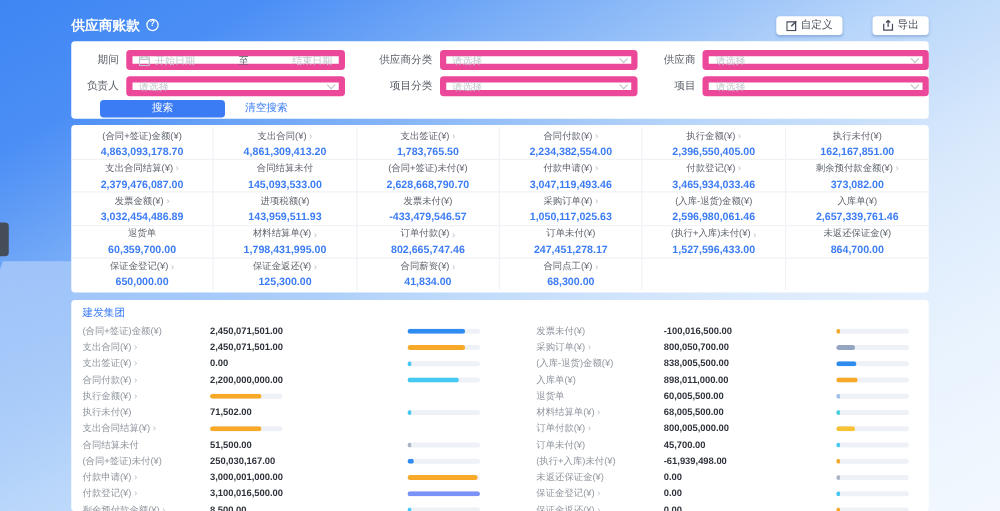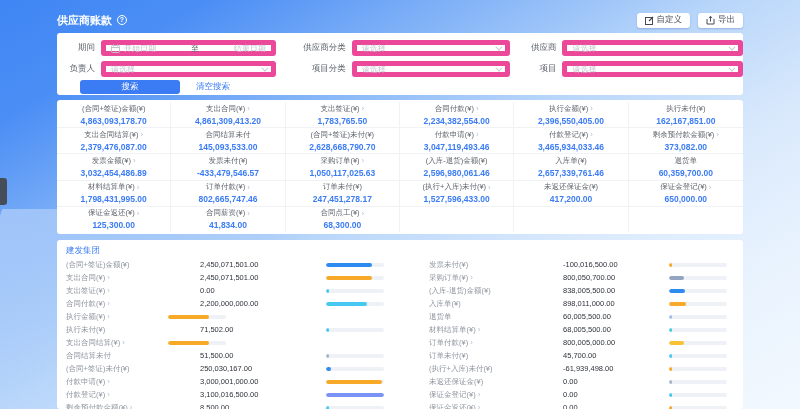--- a/index.html
+++ b/index.html
@@ -13,21 +13,21 @@
     background:linear-gradient(135deg,rgba(255,255,255,.35) 0%,rgba(255,255,255,0) 60%); transform:skewX(-18deg); }
   
   .side-handle { position:absolute; left:0; top:178px; width:7px; height:27px;
     background:#454d59; border-radius:0 3px 3px 0; cursor:pointer; }
   
   .topbar { position:absolute; left:57px; top:9px; width:686px; height:22px;
     display:flex; align-items:center; justify-content:space-between; }
   .page-title { color:#fff; font-size:11px; font-weight:bold; display:flex; align-items:center; gap:5px; }
   .help-dot { width:10px; height:10px; border:1px solid #fff; border-radius:50%;
     color:#fff; font-size:7px; line-height:8px; text-align:center; cursor:pointer; }
-  .top-btns { display:flex; gap:8px; }
+  .top-btns { display:flex; gap:24px; }
   .white-btn { height:15px; background:#fff; border:none; border-radius:3px; padding:0 8px;
     font-size:8.5px; color:#444b57; display:flex; align-items:center; gap:3px; cursor:pointer;
     font-family:inherit; box-shadow:0 1px 2px rgba(30,70,140,.25); }
   .white-btn svg { display:block; }
   
   .card { position:absolute; left:57px; width:686px; background:#fff; border-radius:3px; }
   .card-filter { top:33px; height:62px; }
   .card-metrics { top:100px; height:134px; }
   .card-detail { top:240px; height:169px; overflow:hidden; }
   
@@ -57,21 +57,21 @@
   .m-label { font-size:7.5px; color:#5f646c; display:flex; align-items:center; gap:2px; white-space:nowrap; }
   .arr { color:#b8bfc9; font-size:8px; }
   .m-value { font-size:8.5px; font-weight:bold; color:#3b7cf5; white-space:nowrap; }
   
   .g-head { position:absolute; top:5px; left:9px; font-size:8.5px; color:#3b7cf5; cursor:pointer; }
   .d-wrap { position:absolute; top:18px; left:0; width:100%; display:flex; }
   .d-col { width:343px; }
   .d-col.right { padding-left:20px; }
   .d-row { height:13px; display:flex; align-items:center; padding-left:9px; }
   .d-label { flex:0 0 102px; font-size:7.5px; color:#8f959e; display:flex; align-items:center; gap:2px; white-space:nowrap; overflow:hidden; }
-  .d-value { flex:1; font-size:7.5px; font-weight:normal; color:#2e333b; white-space:nowrap;margin-left:32px; }
+  .d-value { flex:1; font-size:7.5px; font-weight:bold; color:#2e333b; white-space:nowrap; }
   .d-barzone { flex:0 0 58px; margin-right:16px; }
   .bar-track { width:58px; height:4px; background:#eef1f6; border-radius:2px; position:relative; overflow:hidden; }
   .bar-fill { position:absolute; left:0; top:0; height:4px; border-radius:2px; }
 </style>
 </head>
 <body>
 
 <div class="streak"></div>
 
 <div class="side-handle"></div>
@@ -229,20 +229,26 @@
       </div>
       <div class="m-cell">
         <div class="m-label">
           <span>发票金额(¥)</span>
           <span class="arr">›</span>
         </div>
         <div class="m-value">3,032,454,486.89</div>
       </div>
       <div class="m-cell">
         <div class="m-label">
+          <span>进项税额(¥)</span>
+        </div>
+        <div class="m-value">143,959,511.93</div>
+      </div>
+      <div class="m-cell">
+        <div class="m-label">
           <span>发票未付(¥)</span>
         </div>
         <div class="m-value">-433,479,546.57</div>
       </div>
       <div class="m-cell">
         <div class="m-label">
           <span>采购订单(¥)</span>
           <span class="arr">›</span>
         </div>
         <div class="m-value">1,050,117,025.63</div>
@@ -289,21 +295,21 @@
         <div class="m-label">
           <span>(执行+入库)未付(¥)</span>
           <span class="arr">›</span>
         </div>
         <div class="m-value">1,527,596,433.00</div>
       </div>
       <div class="m-cell">
         <div class="m-label">
           <span>未返还保证金(¥)</span>
         </div>
-        <div class="m-value">417,200.00</div>
+        <div class="m-value">864,700.00</div>
       </div>
       <div class="m-cell">
         <div class="m-label">
           <span>保证金登记(¥)</span>
           <span class="arr">›</span>
         </div>
         <div class="m-value">650,000.00</div>
       </div>
       <div class="m-cell">
         <div class="m-label">

